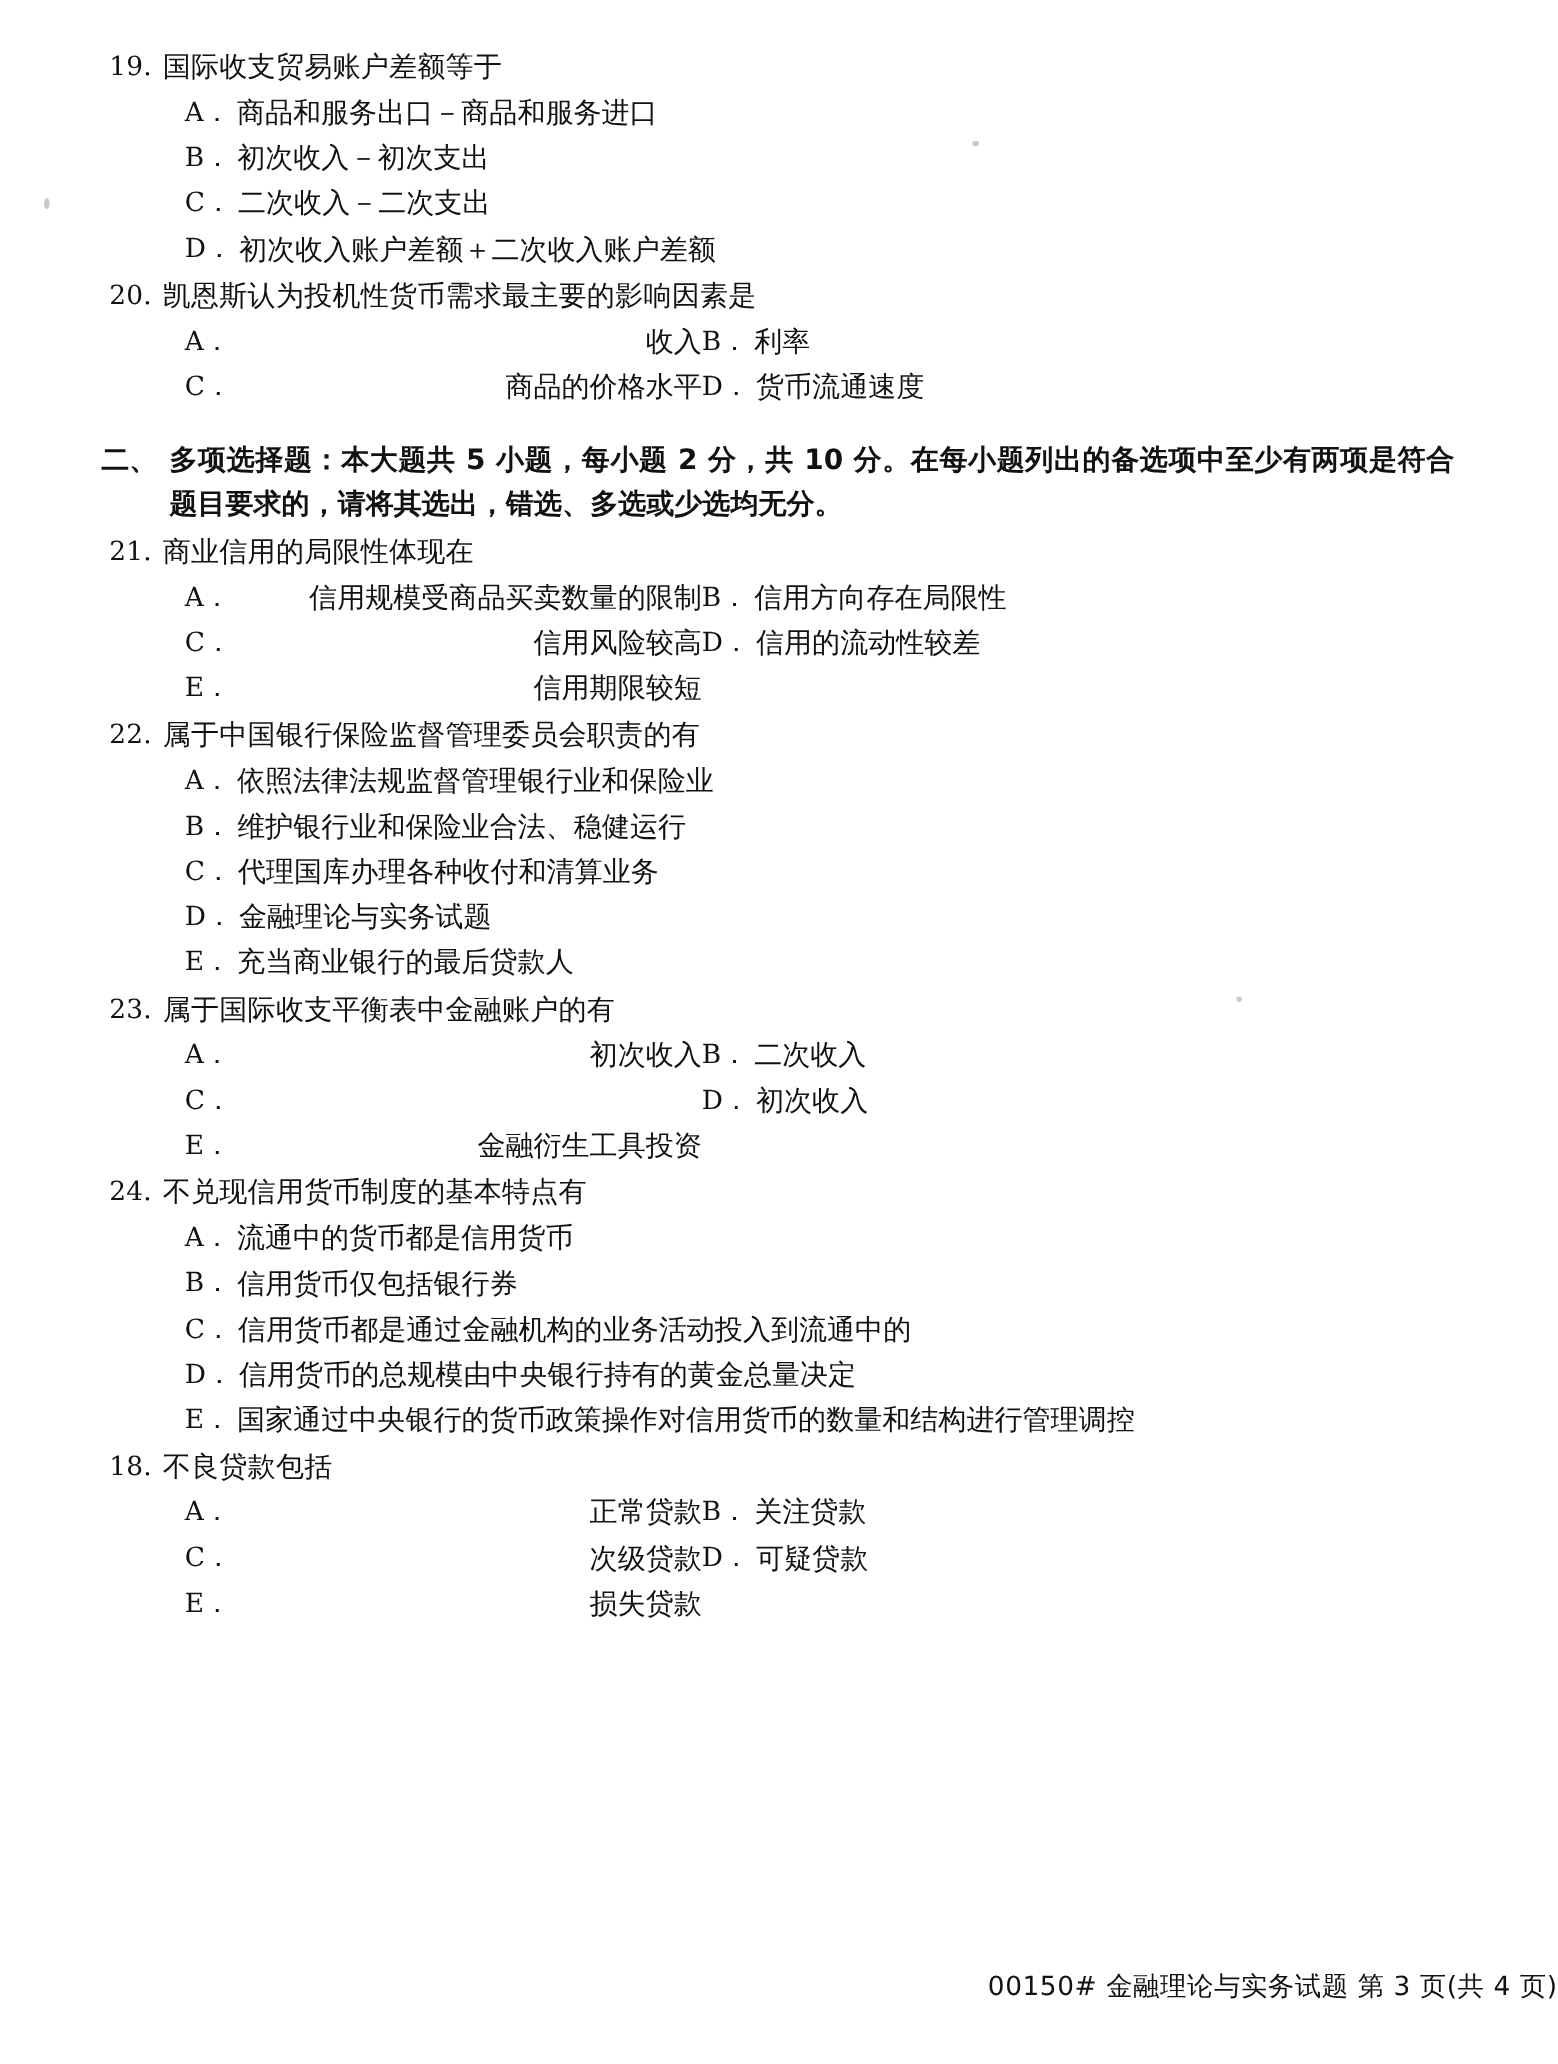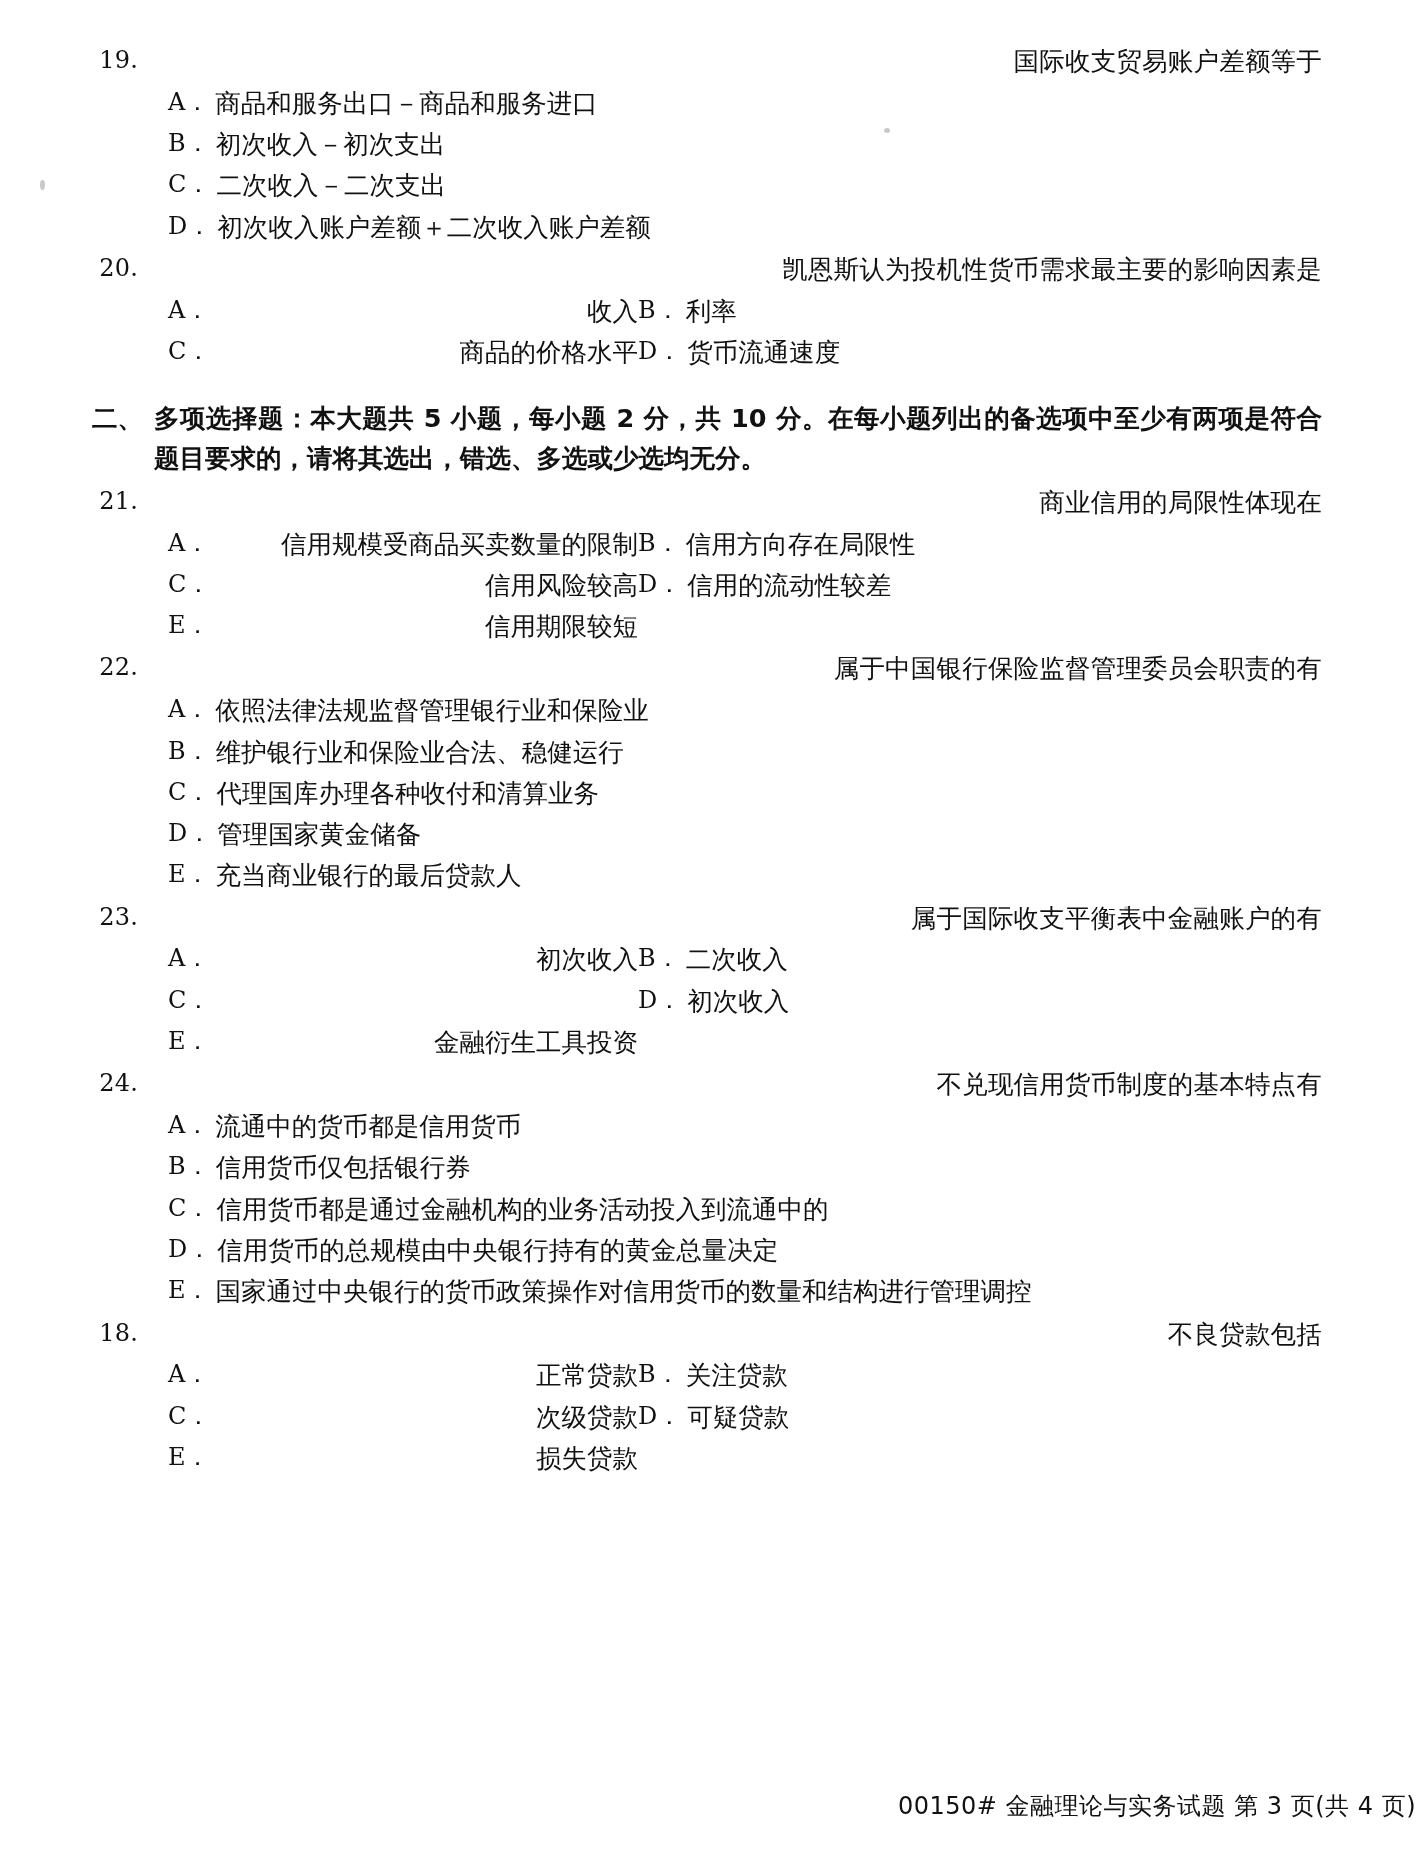--- a/index.html
+++ b/index.html
@@ -44,21 +44,20 @@
     width: 56px;
     flex: 0 0 56px;
     text-align: right;
     padding-right: 10px;
     box-sizing: border-box;
     font-family: "DejaVu Serif", "Liberation Serif", serif;
     font-size: 24px;
   }
   .q-text {
     flex: 1;
-    text-align: right;
   }
   .opts {
     margin-top: 2px;
   }
   .opt-row {
     display: flex;
     align-items: flex-start;
     font-size: 25.5px;
     line-height: 1.62;
   }
@@ -257,21 +256,21 @@
         </div>
         <div class="opt-row">
           <div class="opt">
             <span class="opt-label">C．</span>
             <span class="opt-text">代理国库办理各种收付和清算业务</span>
           </div>
         </div>
         <div class="opt-row">
           <div class="opt">
             <span class="opt-label">D．</span>
-            <span class="opt-text">管理国家黄金储备</span>
+            <span class="opt-text">金融理论与实务试题</span>
           </div>
         </div>
         <div class="opt-row">
           <div class="opt">
             <span class="opt-label">E．</span>
             <span class="opt-text">充当商业银行的最后贷款人</span>
           </div>
         </div>
       </div>
     </div>

